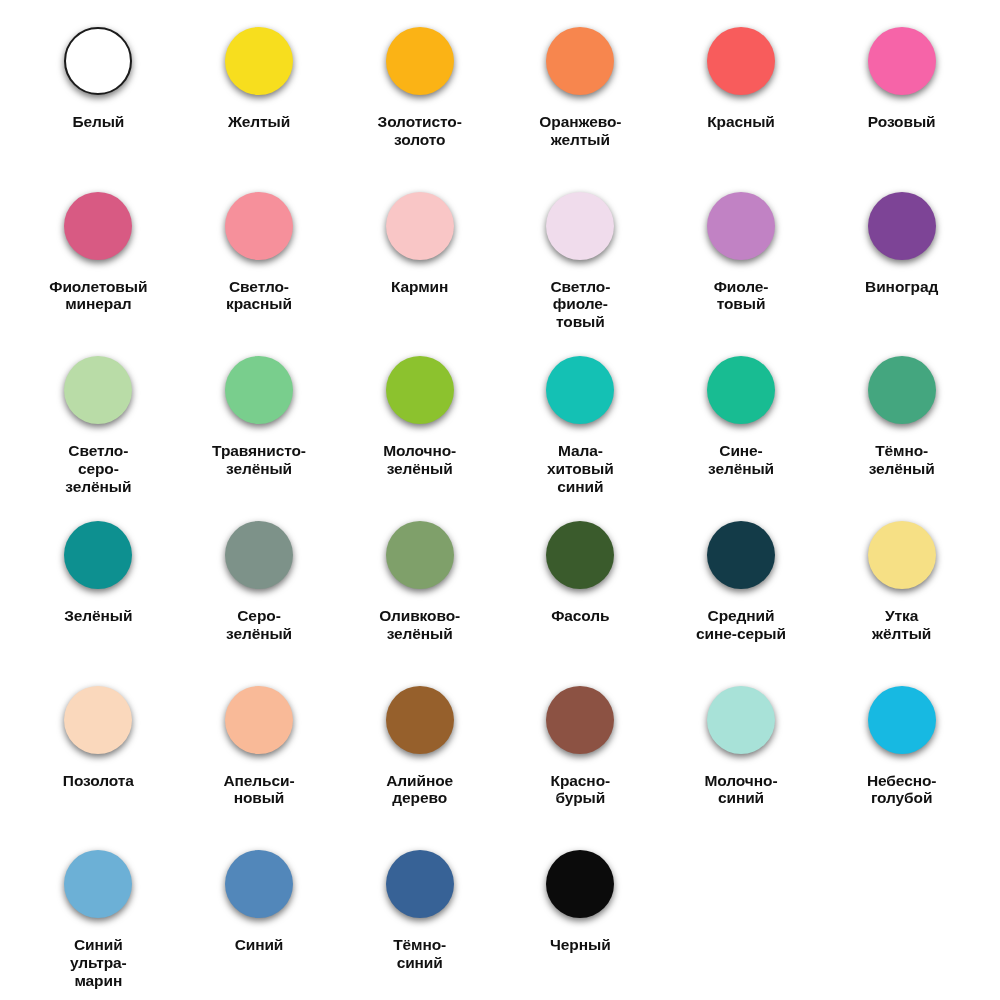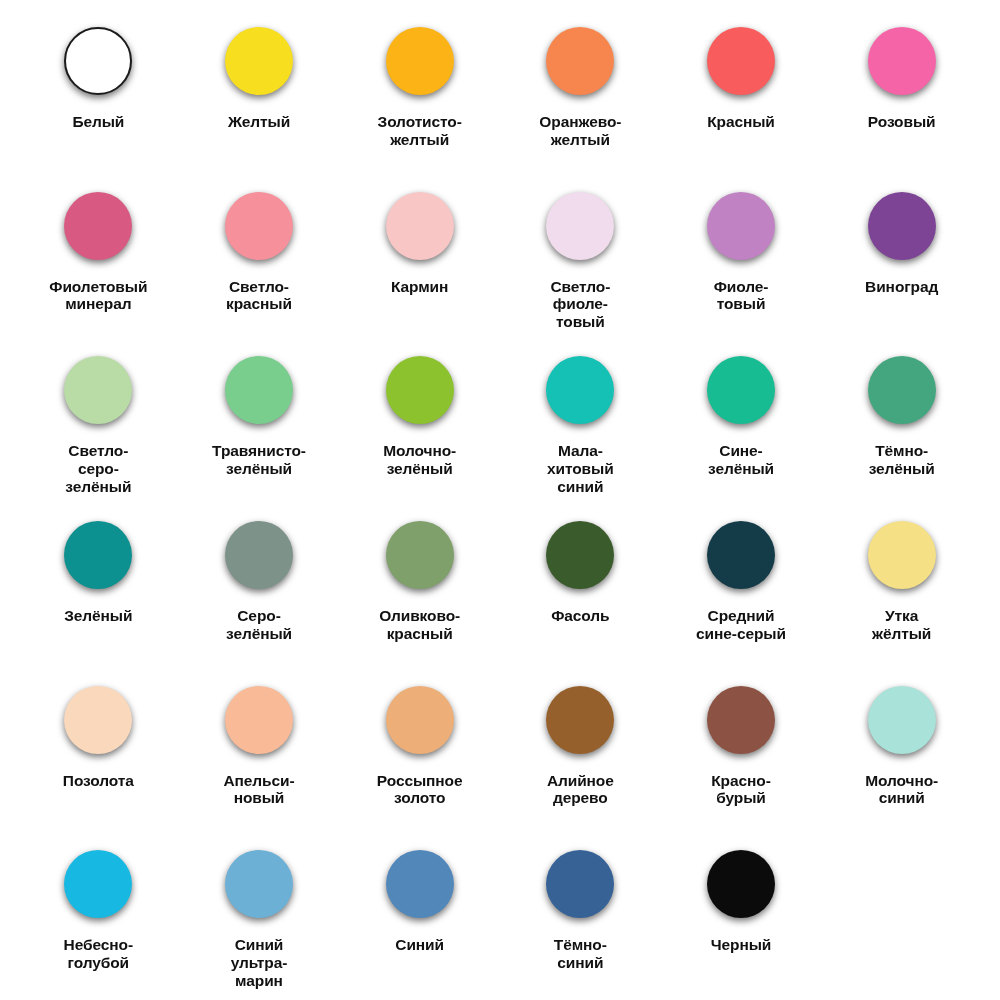--- a/index.html
+++ b/index.html
@@ -73,21 +73,21 @@
       <div class="swatch-dot-wrap">
         <div class="swatch-dot" style="background: rgb(247, 222, 30);"></div>
       </div>
       <div class="swatch-label">Желтый</div>
     </div>
     <div class="swatch-cell">
       <div class="swatch-dot-wrap">
         <div class="swatch-dot" style="background: rgb(251, 179, 21);"></div>
       </div>
       <div class="swatch-label">Золотисто-
-желтый</div>
+золото</div>
     </div>
     <div class="swatch-cell">
       <div class="swatch-dot-wrap">
         <div class="swatch-dot" style="background: rgb(247, 134, 78);"></div>
       </div>
       <div class="swatch-label">Оранжево-
 желтый</div>
     </div>
     <div class="swatch-cell">
       <div class="swatch-dot-wrap">
@@ -197,21 +197,21 @@
         <div class="swatch-dot" style="background: rgb(125, 146, 137);"></div>
       </div>
       <div class="swatch-label">Серо-
 зелёный</div>
     </div>
     <div class="swatch-cell">
       <div class="swatch-dot-wrap">
         <div class="swatch-dot" style="background: rgb(127, 160, 106);"></div>
       </div>
       <div class="swatch-label">Оливково-
-красный</div>
+зелёный</div>
     </div>
     <div class="swatch-cell">
       <div class="swatch-dot-wrap">
         <div class="swatch-dot" style="background: rgb(58, 91, 44);"></div>
       </div>
       <div class="swatch-label">Фасоль</div>
     </div>
     <div class="swatch-cell">
       <div class="swatch-dot-wrap">
         <div class="swatch-dot" style="background: rgb(19, 59, 72);"></div>
@@ -231,27 +231,20 @@
         <div class="swatch-dot" style="background: rgb(250, 216, 188);"></div>
       </div>
       <div class="swatch-label">Позолота</div>
     </div>
     <div class="swatch-cell">
       <div class="swatch-dot-wrap">
         <div class="swatch-dot" style="background: rgb(249, 186, 152);"></div>
       </div>
       <div class="swatch-label">Апельси-
 новый</div>
-    </div>
-    <div class="swatch-cell">
-      <div class="swatch-dot-wrap">
-        <div class="swatch-dot" style="background: rgb(237, 174, 120);"></div>
-      </div>
-      <div class="swatch-label">Россыпное
-золото</div>
     </div>
     <div class="swatch-cell">
       <div class="swatch-dot-wrap">
         <div class="swatch-dot" style="background: rgb(150, 96, 44);"></div>
       </div>
       <div class="swatch-label">Алийное
 дерево</div>
     </div>
     <div class="swatch-cell">
       <div class="swatch-dot-wrap">

